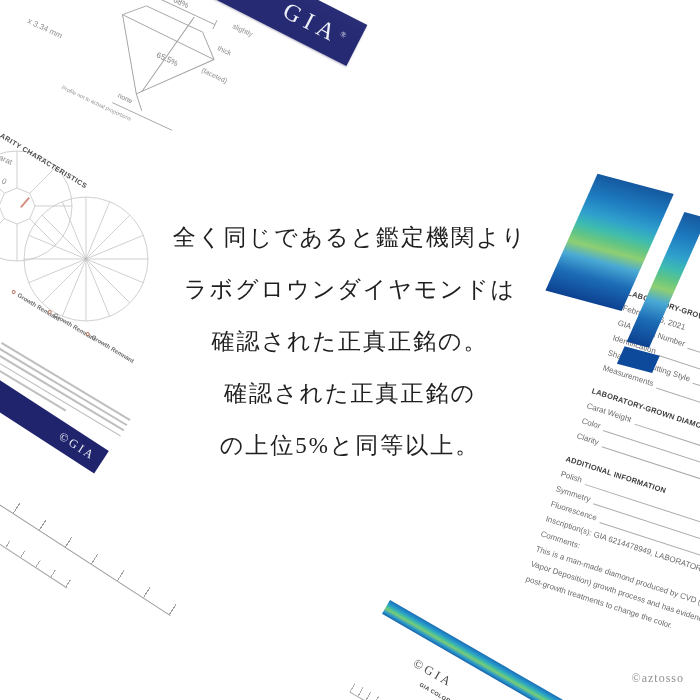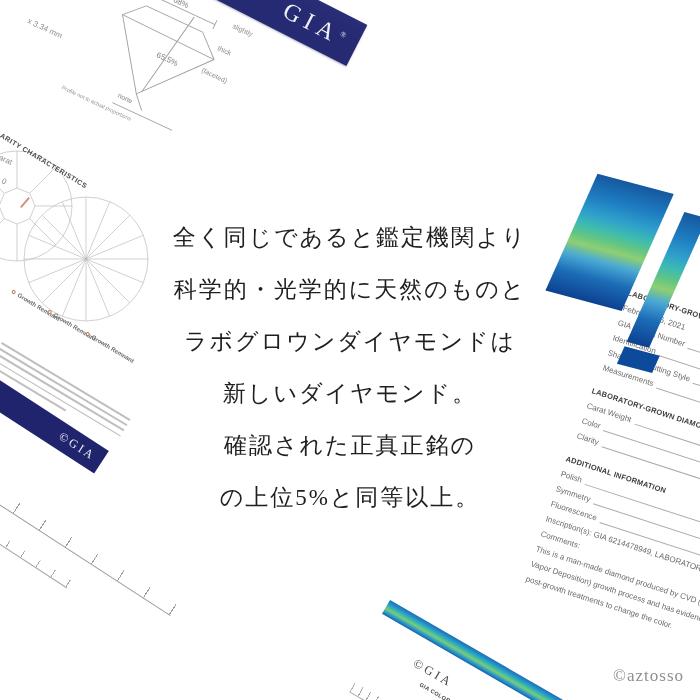--- a/index.html
+++ b/index.html
@@ -94,21 +94,21 @@
     font-size:12.5px;color:#4c4c4c;letter-spacing:3px;transform:rotate(30deg);
     transform-origin:left center;white-space:nowrap;}
   .scale-lbl{position:absolute;left:420px;top:681px;z-index:2;font-size:5.5px;font-weight:bold;
     color:#3a3a3a;letter-spacing:.4px;transform:rotate(30deg);transform-origin:left center;
     white-space:nowrap;}
   .mini-ticks{position:absolute;left:352px;top:682px;width:66px;height:11px;z-index:1;
     transform:rotate(30deg);transform-origin:left center;
     background:repeating-linear-gradient(90deg,#a9a9a9 0 1px,transparent 1px 9px);
     border-bottom:1px solid #a9a9a9;}
   .aztosso{position:absolute;right:16px;bottom:14px;z-index:10;
-    font-family:"Liberation Serif","DejaVu Serif",serif;font-size:17px;color:#8f8f8f;
+    font-family:"Liberation Serif","DejaVu Serif",serif;font-size:12px;color:#8f8f8f;
     letter-spacing:1px;}
 </style>
 </head>
 <body>
 
 <div id="canvas">
 
   <div class="rot frag" style="left:28px;top:16px;">x 3.34 mm</div>
   <div class="rot frag" style="left:-6px;top:150px;">Carat</div>
   <div class="rot frag" style="left:2px;top:176px;">0</div>
@@ -204,23 +204,22 @@
   </div>
 
   <div class="gia-bar2">
     <span>©GIA</span>
   </div>
   <div class="ruler"></div>
   <div class="ruler-sub"></div>
 
   <div class="hero-body">
     <div class="hero-line">全く同じであると鑑定機関より</div>
-    <div class="hero-line">科学的・光学的に天然のものと</div>
     <div class="hero-line">ラボグロウンダイヤモンドは</div>
-    <div class="hero-line">新しいダイヤモンド。</div>
+    <div class="hero-line">確認された正真正銘の。</div>
     <div class="hero-line">確認された正真正銘の</div>
     <div class="hero-line">の上位5%と同等以上。</div>
   </div>
 
   <div class="lg-logo">
     <div class="blk blk-a"></div>
     <div class="blk blk-b"></div>
     <div class="blk-foot"></div>
   </div>
 

